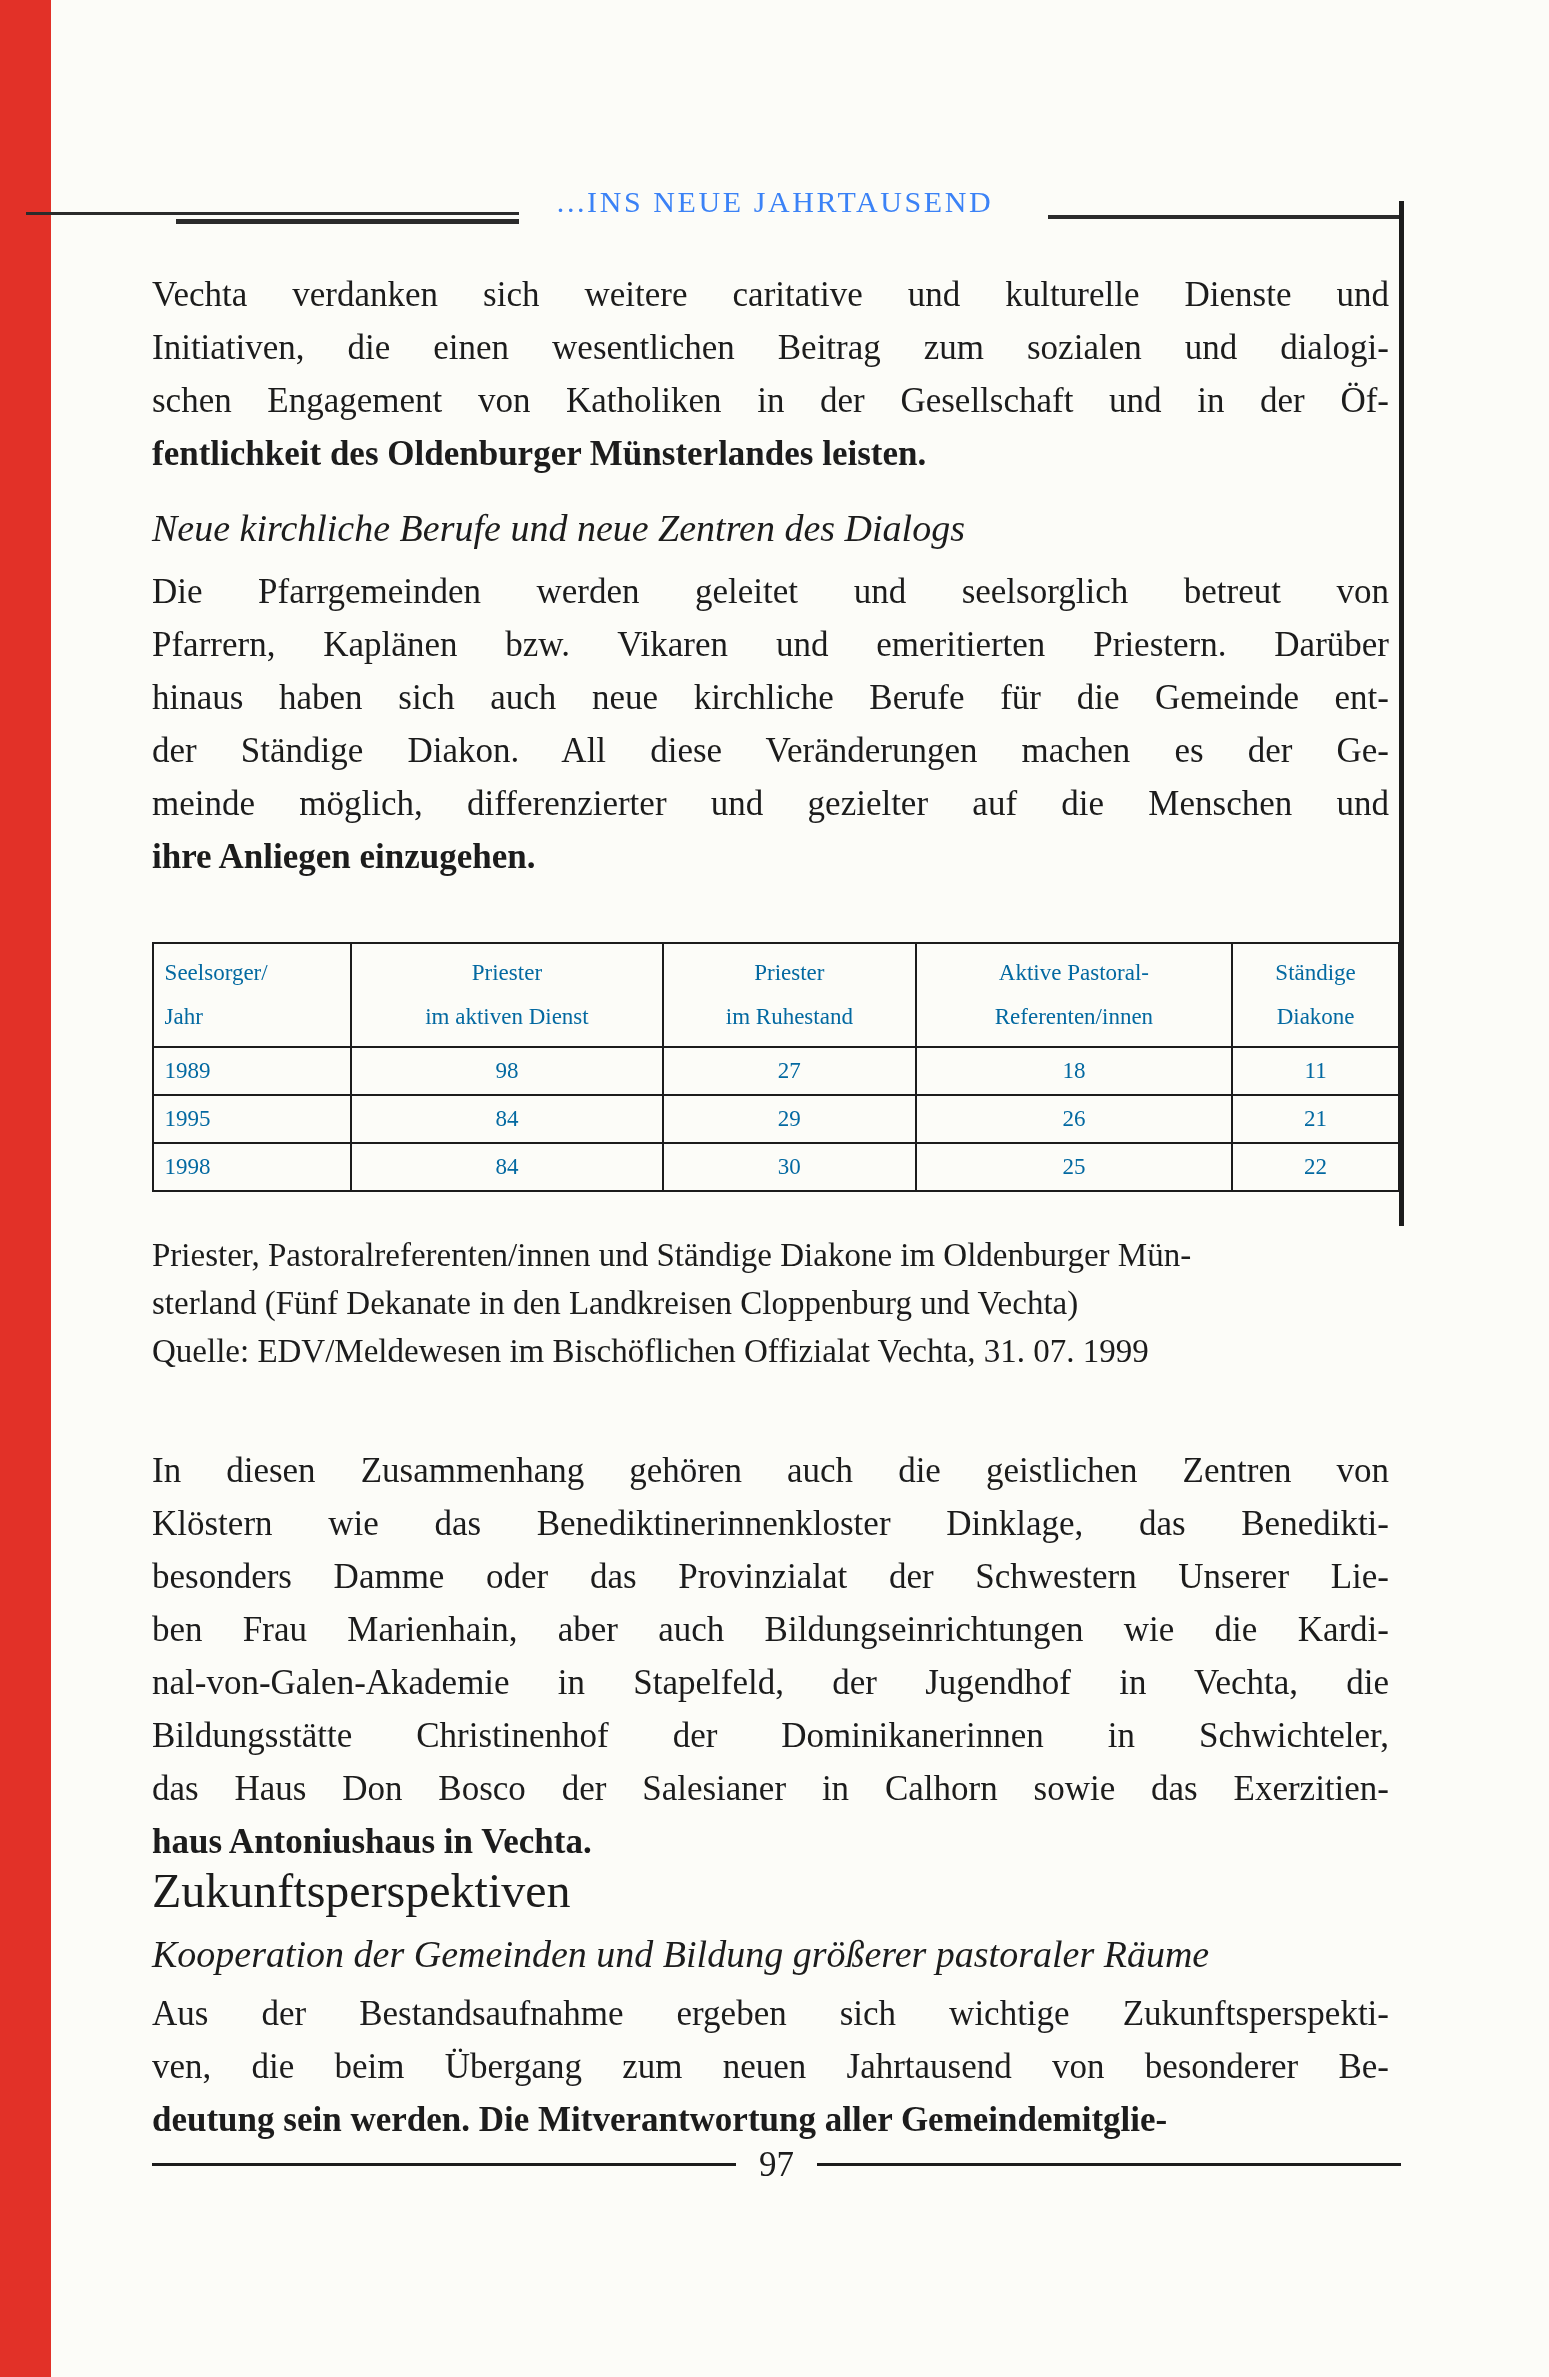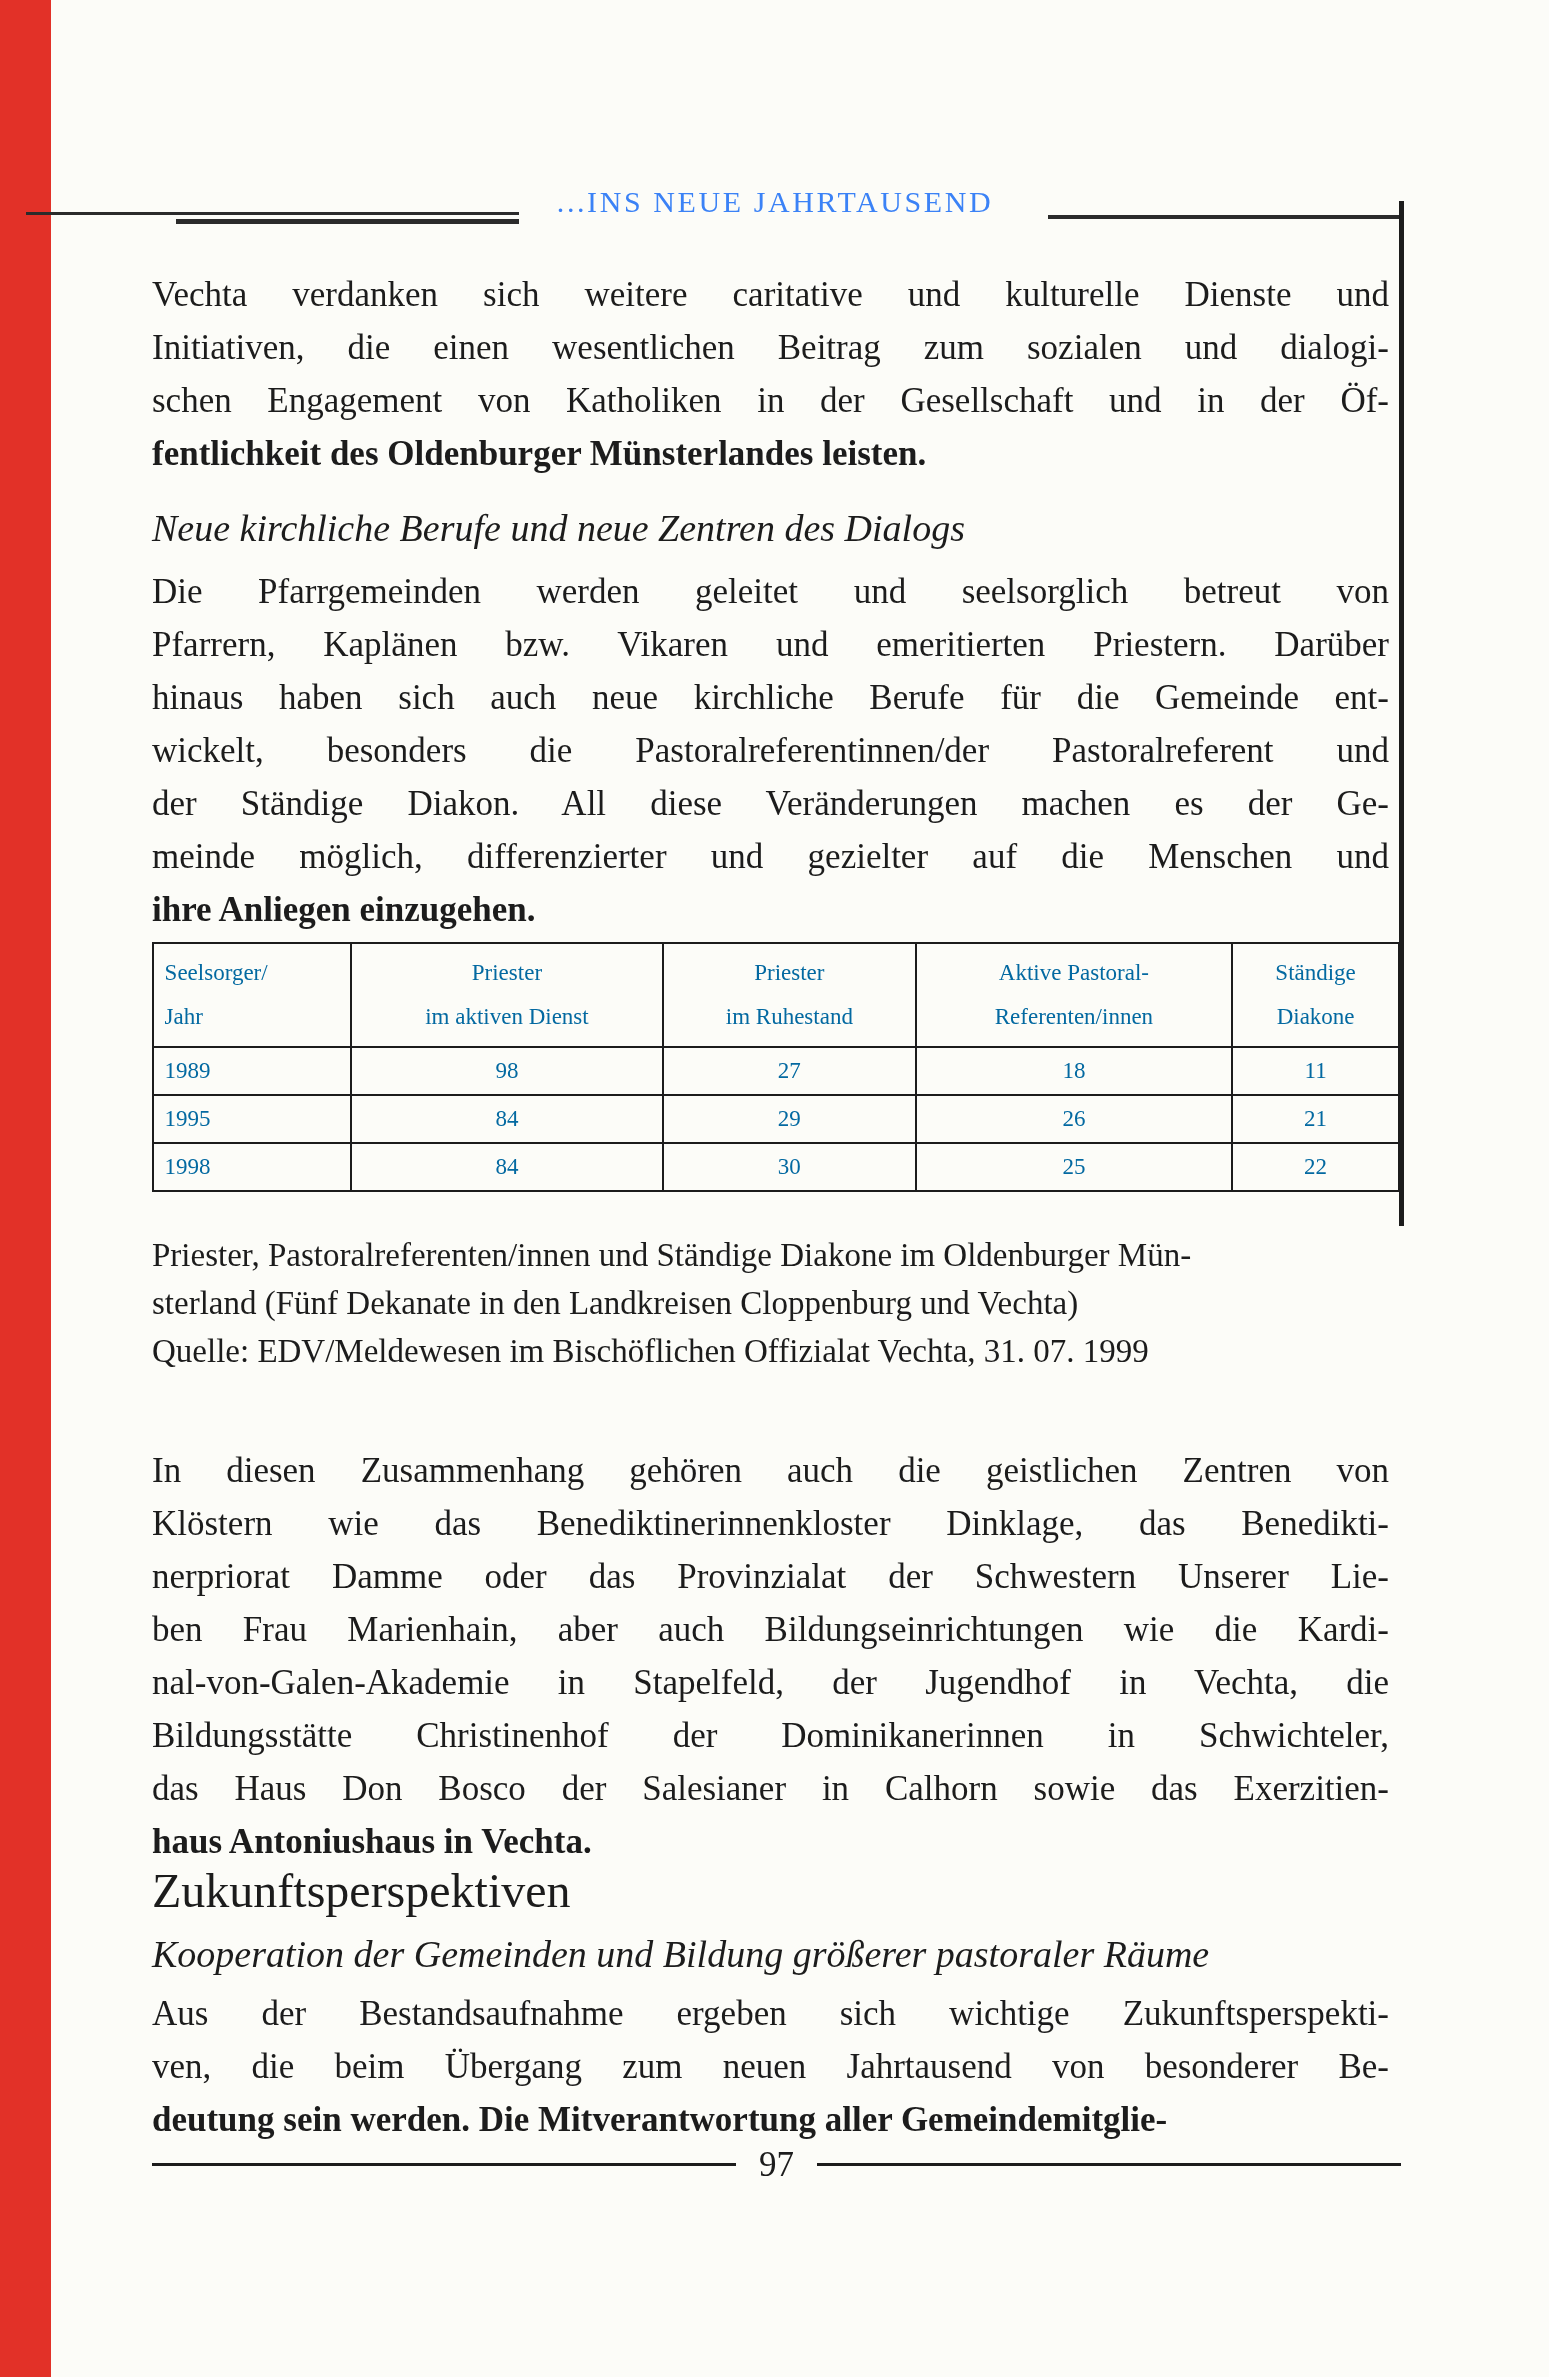--- a/index.html
+++ b/index.html
@@ -71,21 +71,20 @@
       <div class="line">schen Engagement von Katholiken in der Gesellschaft und in der Öf-</div>
       <div class="line lastline">fentlichkeit des Oldenburger Münsterlandes leisten.</div>
     </div>
 
   <div id="h-dialog" class="block">Neue kirchliche Berufe und neue Zentren des Dialogs</div>
 
   <div id="p2" class="block para">
       <div class="line">Die Pfarrgemeinden werden geleitet und seelsorglich betreut von</div>
       <div class="line">Pfarrern, Kaplänen bzw. Vikaren und emeritierten Priestern. Darüber</div>
       <div class="line">hinaus haben sich auch neue kirchliche Berufe für die Gemeinde ent-</div>
-      <div class="line">wickelt, besonders die Pastoralreferentinnen/der Pastoralreferent und</div>
       <div class="line">der Ständige Diakon. All diese Veränderungen machen es der Ge-</div>
       <div class="line">meinde möglich, differenzierter und gezielter auf die Menschen und</div>
       <div class="line lastline">ihre Anliegen einzugehen.</div>
     </div>
 
   <div class="tablewrap">
     <table>
       <colgroup>
           <col class="c1">
           <col class="c2">
@@ -145,21 +144,21 @@
 
   <div class="block caption">
       <div class="line">Priester, Pastoralreferenten/innen und Ständige Diakone im Oldenburger Mün-</div>
       <div class="line">sterland (Fünf Dekanate in den Landkreisen Cloppenburg und Vechta)</div>
       <div class="line lastline">Quelle: EDV/Meldewesen im Bischöflichen Offizialat Vechta, 31. 07. 1999</div>
     </div>
 
   <div id="p3" class="block para">
       <div class="line">In diesen Zusammenhang gehören auch die geistlichen Zentren von</div>
       <div class="line">Klöstern wie das Benediktinerinnenkloster Dinklage, das Benedikti-</div>
-      <div class="line">nerpriorat Damme oder das Provinzialat der Schwestern Unserer Lie-</div>
+      <div class="line">besonders Damme oder das Provinzialat der Schwestern Unserer Lie-</div>
       <div class="line">ben Frau Marienhain, aber auch Bildungseinrichtungen wie die Kardi-</div>
       <div class="line">nal-von-Galen-Akademie in Stapelfeld, der Jugendhof in Vechta, die</div>
       <div class="line">Bildungsstätte Christinenhof der Dominikanerinnen in Schwichteler,</div>
       <div class="line">das Haus Don Bosco der Salesianer in Calhorn sowie das Exerzitien-</div>
       <div class="line lastline">haus Antoniushaus in Vechta.</div>
     </div>
 
   <div id="h-zukunft" class="block">Zukunftsperspektiven</div>
 
   <div id="h-kooperation" class="block">Kooperation der Gemeinden und Bildung größerer pastoraler Räume</div>

